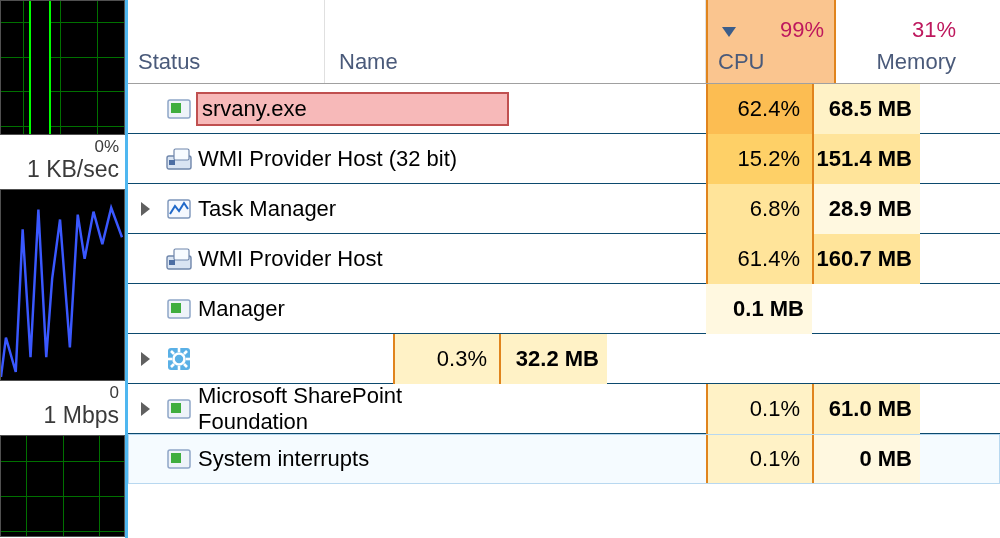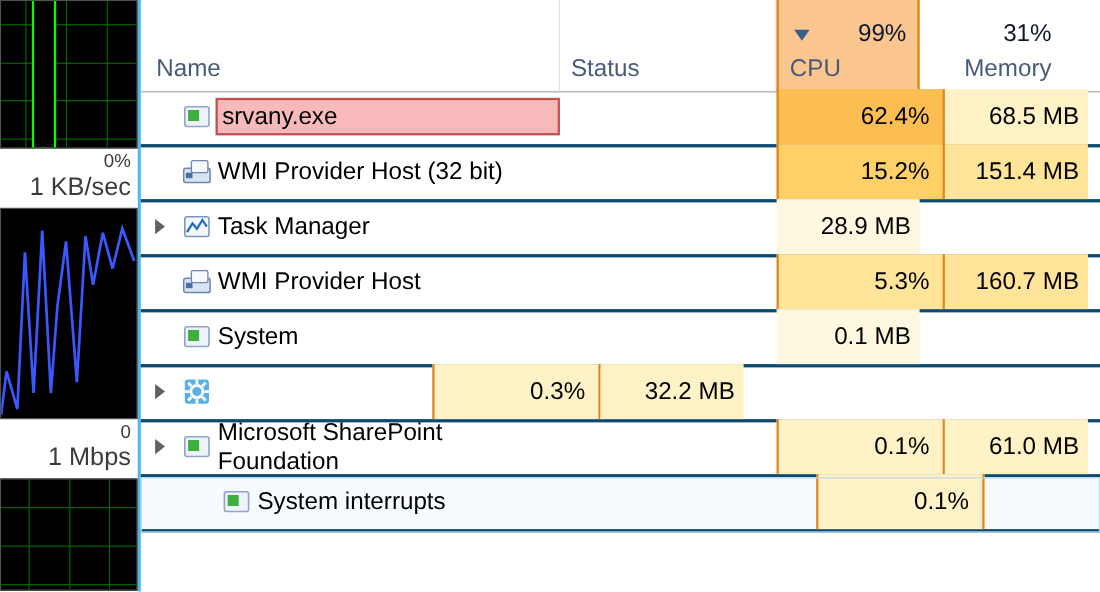--- a/index.html
+++ b/index.html
@@ -23,36 +23,36 @@
   .cap-block2 { margin-top:3px;}
 
   
   .main { flex:1; border-left:3px solid #4fb7f0; display:flex; flex-direction:column; }
   .headers { display:flex; align-items:flex-end; height:84px; border-bottom:1px solid #a0a0a0; }
   .hcol { display:flex; flex-direction:column; justify-content:flex-end; height:84px; padding:0 10px 8px 10px; color:#4a5a7a; font-size:22px; border-right:1px solid #e0e0e0;}
   .hcol.name   { width:381px; padding-left:14px;}
   .hcol.status { width:197px; }
   .hcol.cpu    { width:130px; background:#fac58f; border-left:2px solid #e0841d; border-right:2px solid #e0841d; text-align:right; border-right:2px solid #e0841d; border-bottom:0;}
   .hcol.mem    { width:130px; text-align:right;}
-  .hval { font-size:22px; color:#0f172a; text-align:right;}
+  .hval { font-size:22px; color:#be185d; text-align:right;}
   .hcpu-top { display:flex; justify-content:space-between; align-items:center;}
   .sort-caret { width:0;height:0;border-left:7px solid transparent;border-right:7px solid transparent;border-top:10px solid #3b5d8a; margin-left:4px; margin-top:4px;}
   .hlabel { margin-top:6px; }
 
   .rows { flex:1; }
-  .row { display:flex; align-items:flex-end; height:50px; border-bottom:3px solid #0c4a6e; font-size:22px;}
-  .row.selected { background:#f5fbff; outline:1px solid #b8d8f0; outline-offset:-1px;padding-left:36px;}
+  .row { display:flex; align-items:center; height:50px; border-bottom:1px solid #0c4a6e; font-size:22px;}
+  .row.selected { background:#f5fbff; outline:1px solid #b8d8f0; outline-offset:-1px;}
   .cell { display:flex; align-items:center; height:50px;}
   .cell.exp  { width:34px; justify-content:center; color:#777; font-size:16px;}
   .cell.icon { width:34px; justify-content:center;}
   .cell.name { width:313px; padding-left:2px;}
   .hl-box { background:#f7b9b9; border:2px solid #c05050; padding:2px 10px 2px 4px; margin-left:-2px; width:480px;}
   .cell.status { width:197px; }
-  .cell.cpu { width:153px; justify-content:flex-end; padding-right:12px; border-left:2px solid #e0841d; border-right:2px solid #e0841d; }
-  .cell.mem { width:130px; justify-content:flex-end; padding-right:8px; }
+  .cell.cpu { width:108px; justify-content:flex-end; padding-right:12px; border-left:2px solid #e0841d; border-right:2px solid #e0841d; }
+  .cell.mem { width:106px; justify-content:flex-end; padding-right:8px;font-weight:bold; }
 
   
   .heat-hh { background:#fcbd52; } 
   .heat-h  { background:#fed067; } 
   .heat-m  { background:#ffe49a; } 
   .heat-l  { background:#fff2c6; } 
   .heat-xl { background:#fff8e0; }
 
   .ico { width:26px; height:26px; }
   .chev { display:inline-block; width:0;height:0;border-top:7px solid transparent;border-bottom:7px solid transparent;border-left:9px solid #606060;}
@@ -95,25 +95,25 @@
       <div class="gridline gridv" style="left:50%"></div>
       <div class="gridline gridv" style="left:80%"></div>
       <div class="gridline gridh" style="top:25%"></div>
       <div class="gridline gridh" style="top:60%"></div>
       <div class="gridline gridh" style="top:95%"></div>
     </div>
   </div>
 
   <div class="main">
     <div class="headers">
+      <div class="hcol status">
+        <span class="hlabel">Status</span>
+      </div>
       <div class="hcol name">
         <span class="hlabel">Name</span>
-      </div>
-      <div class="hcol status">
-        <span class="hlabel">Status</span>
       </div>
       <div class="hcol cpu">
         <div class="hcpu-top">
           <span class="sort-caret"></span>
           <span class="hval">99%</span>
         </div>
         <span class="hlabel" style="text-align:left">CPU</span>
       </div>
       <div class="hcol mem" style="border-right:0">
         <span class="hval">31%</span>
@@ -152,42 +152,43 @@
           <div class="cell exp">
             <span class="chev"></span>
           </div>
           <div class="cell icon">
             <svg class="ico" viewBox="0 0 26 26">
               <use href="#taskmgr-icon-g"></use>
             </svg>
           </div>
           <div class="cell name">Task Manager</div>
           <div class="cell status"></div>
+          <div class="cell cpu heat-m">6.8%</div>
           <div class="cell mem heat-xl">28.9 MB</div>
         </div>
         <div class="row">
           <div class="cell exp"></div>
           <div class="cell icon">
             <svg class="ico" viewBox="0 0 26 26">
               <use href="#wmi-icon-g"></use>
             </svg>
           </div>
           <div class="cell name">WMI Provider Host</div>
           <div class="cell status"></div>
-          <div class="cell cpu heat-m">5.3%</div>
+          <div class="cell cpu heat-m">61.4%</div>
           <div class="cell mem heat-m">160.7 MB</div>
         </div>
         <div class="row">
           <div class="cell exp"></div>
           <div class="cell icon">
             <svg class="ico" viewBox="0 0 26 26">
               <use href="#app-icon-g"></use>
             </svg>
           </div>
-          <div class="cell name">System</div>
+          <div class="cell name">Manager</div>
           <div class="cell status"></div>
           <div class="cell mem heat-xl">0.1 MB</div>
         </div>
         <div class="row">
           <div class="cell exp">
             <span class="chev"></span>
           </div>
           <div class="cell icon">
             <svg class="ico" viewBox="0 0 26 26">
               <use href="#gear-icon-g"></use>
@@ -214,20 +215,21 @@
         <div class="row selected">
           <div class="cell exp"></div>
           <div class="cell icon">
             <svg class="ico" viewBox="0 0 26 26">
               <use href="#app-icon-g"></use>
             </svg>
           </div>
           <div class="cell name">System interrupts</div>
           <div class="cell status"></div>
           <div class="cell cpu heat-l">0.1%</div>
+          <div class="cell mem heat-xl">0 MB</div>
         </div>
       </div>
   </div>
 </div>
 
 <svg width="0" height="0" style="position:absolute">
   <defs>
     <g id="app-icon-g">
       <rect x="2" y="4" width="22" height="18" rx="2" fill="#eef3f9" stroke="#8fa6c8" stroke-width="1.5"></rect>
       <rect x="5" y="7" width="10" height="10" fill="#3fae3f"></rect>

